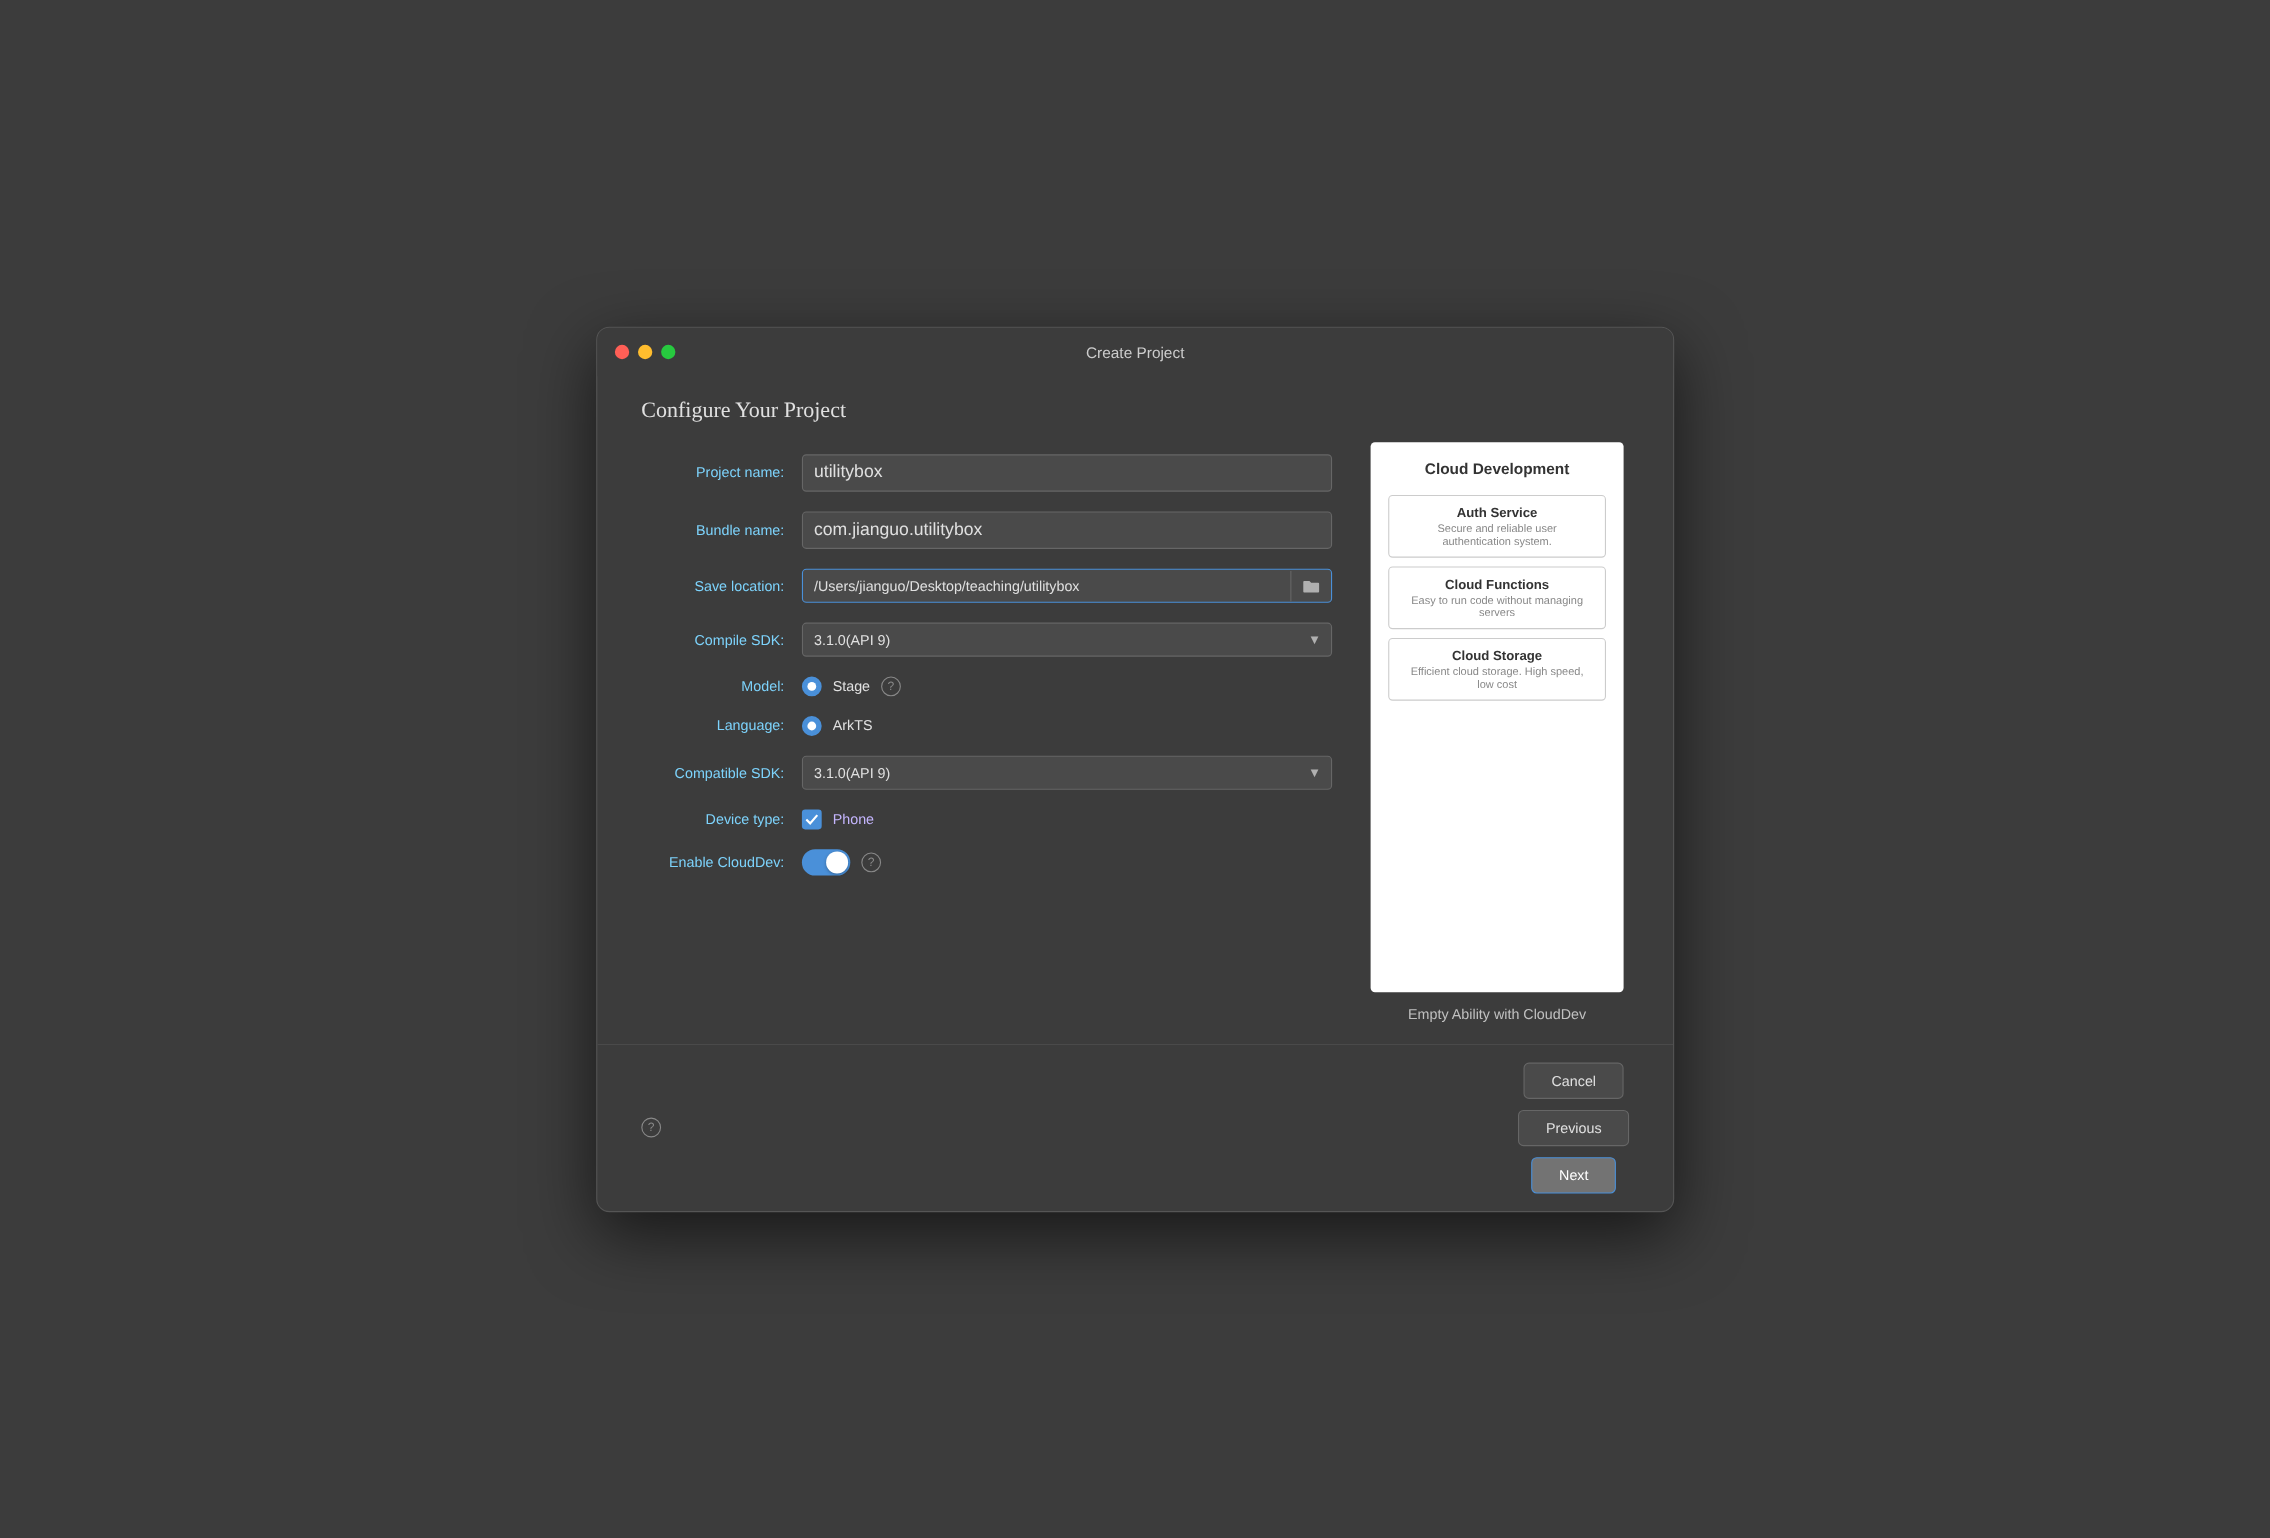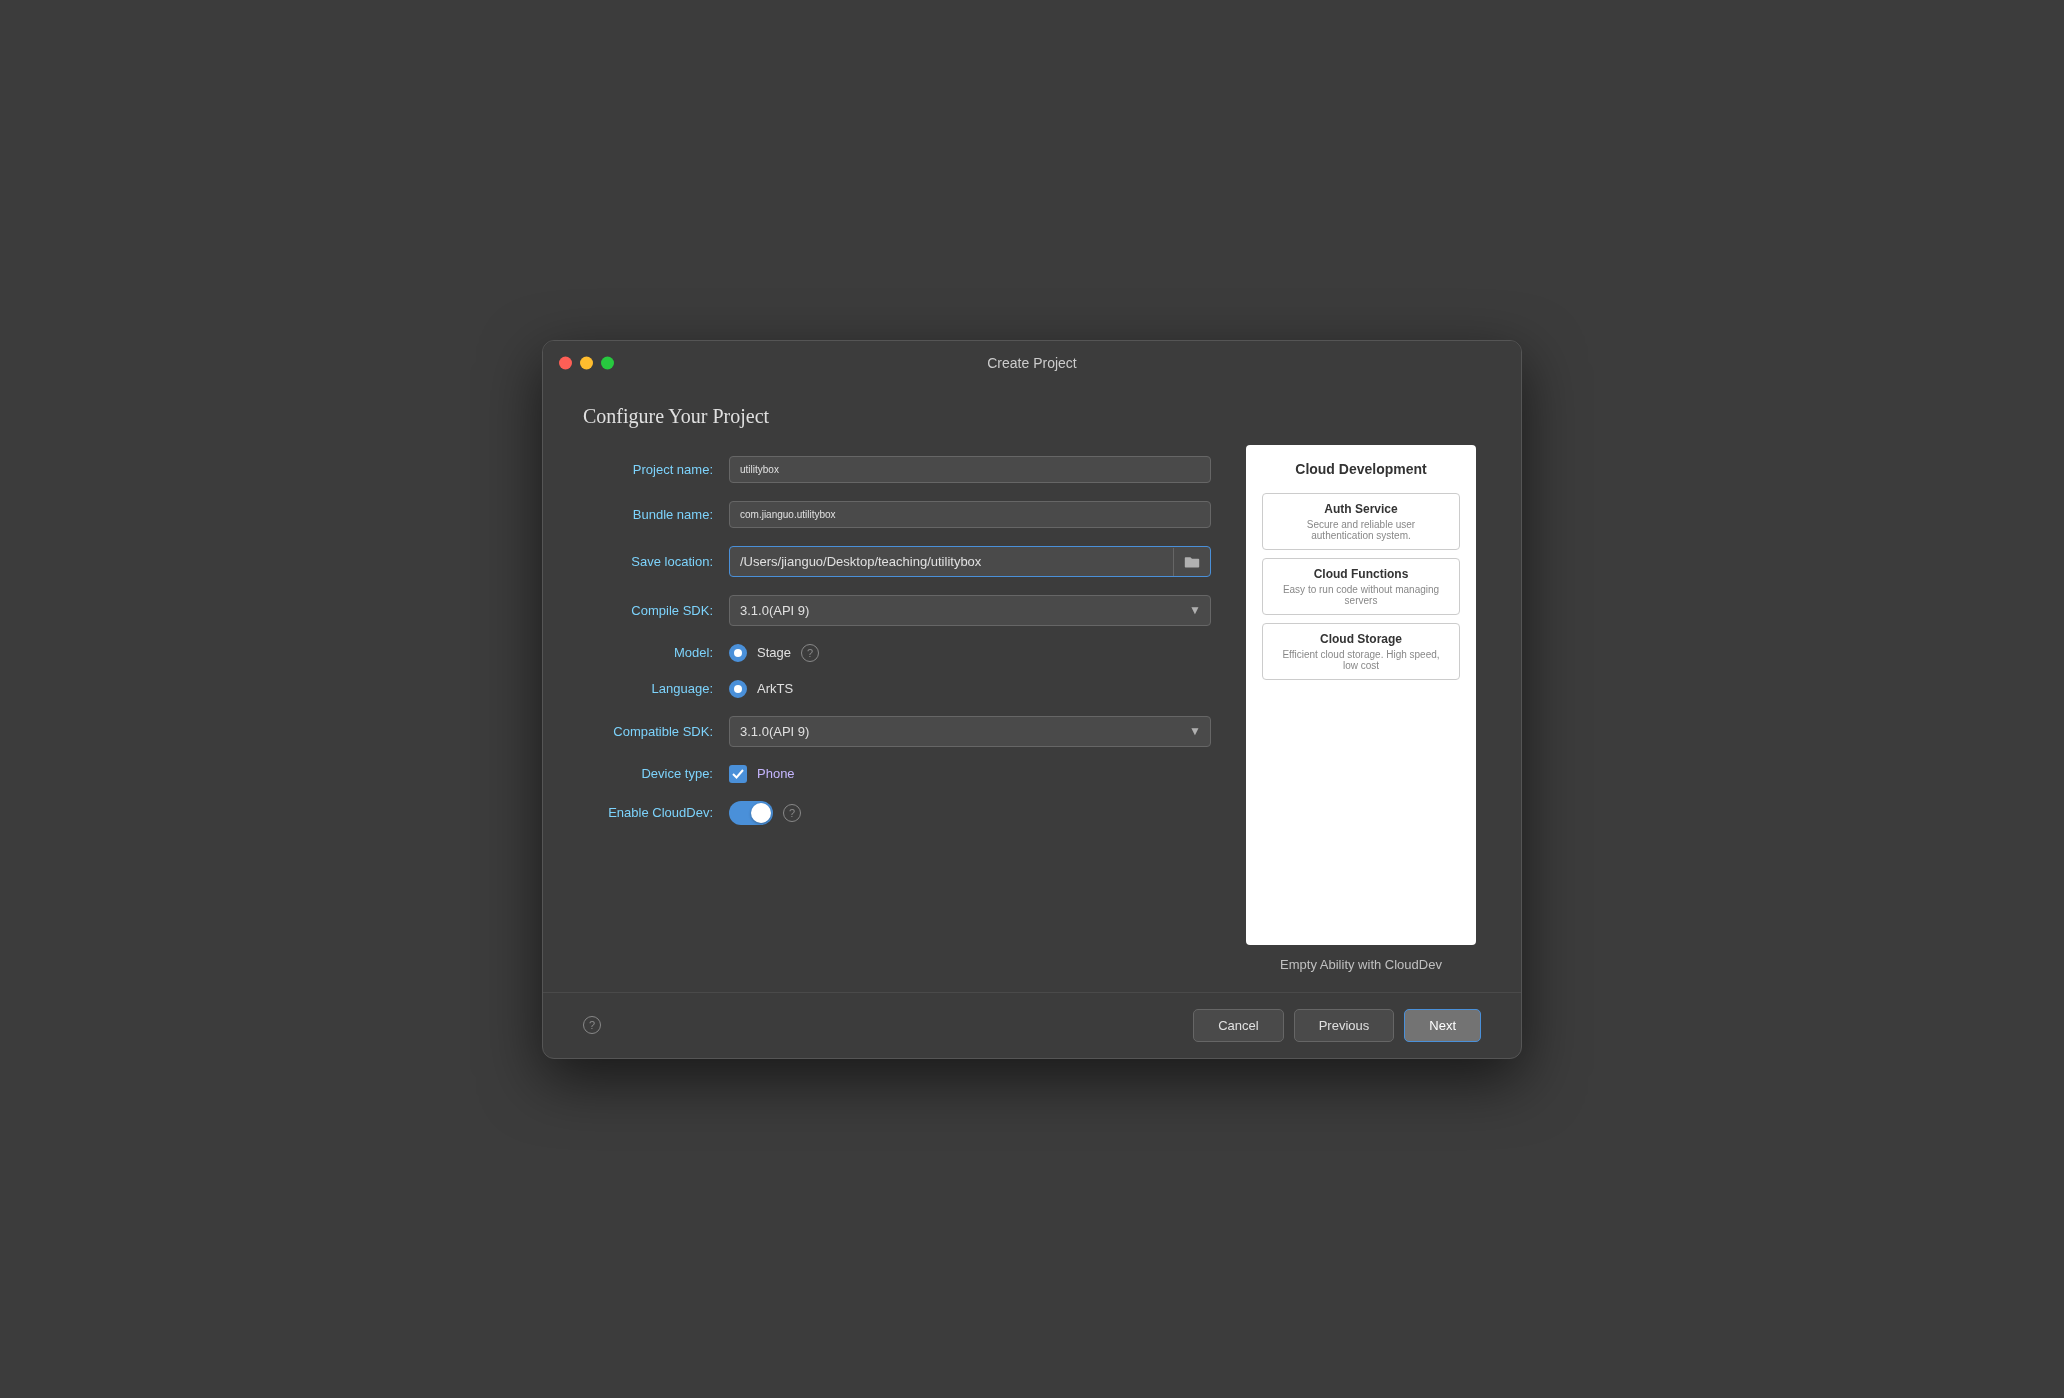--- a/index.html
+++ b/index.html
@@ -98,21 +98,21 @@
       flex-shrink: 0;
       text-align: right;
     }
 
     .form-input {
       flex: 1;
       background: #4a4a4a;
       border: 1px solid #666;
       border-radius: 4px;
       color: #e0e0e0;
-      font-size: 10px;
+      font-size: 16px;
       padding: 7px 10px;
       outline: none;
     }
 
     .save-location-wrapper {
       flex: 1;
       display: flex;
       align-items: flex-end;
       background: #4a4a4a;
       border: 1px solid #4a90d9;
@@ -349,20 +349,21 @@
 
     .bottom-left {
       display: flex;
       align-items: center;
     }
 
     .bottom-right {
       display: flex;
       gap: 10px;
       align-items: center;
+      flex-direction: column;
     }
 
     .btn {
       padding: 8px 24px;
       border-radius: 5px;
       font-size: 13px;
       cursor: pointer;
       border: 1px solid #666;
       background: #4a4a4a;
       color: #e0e0e0;

